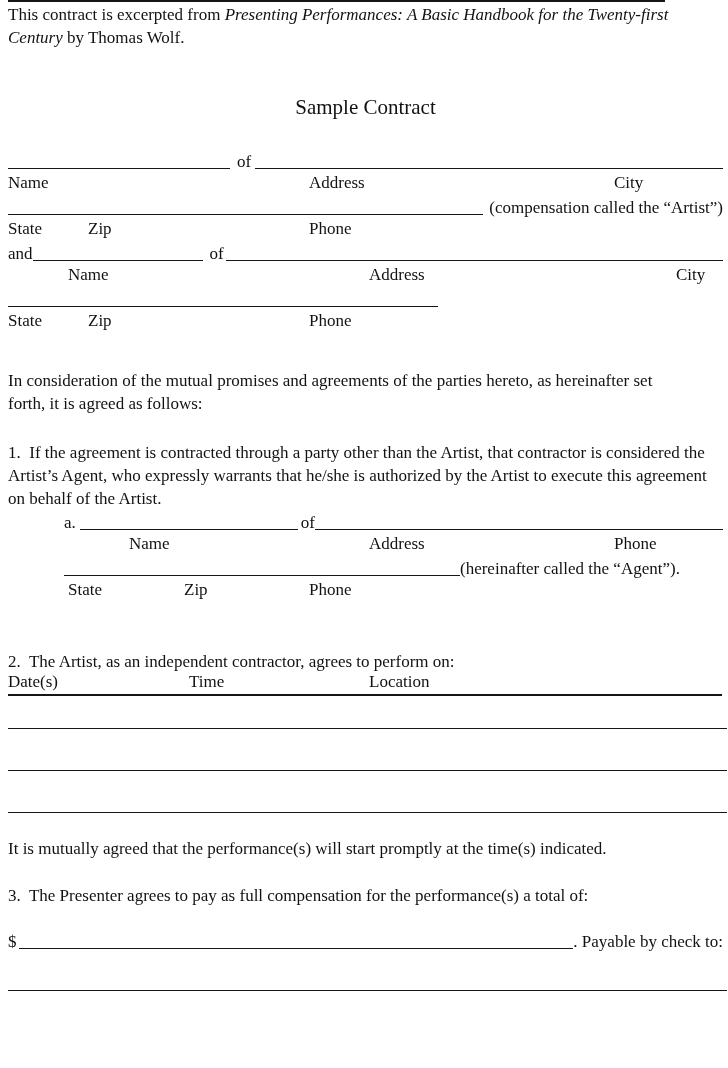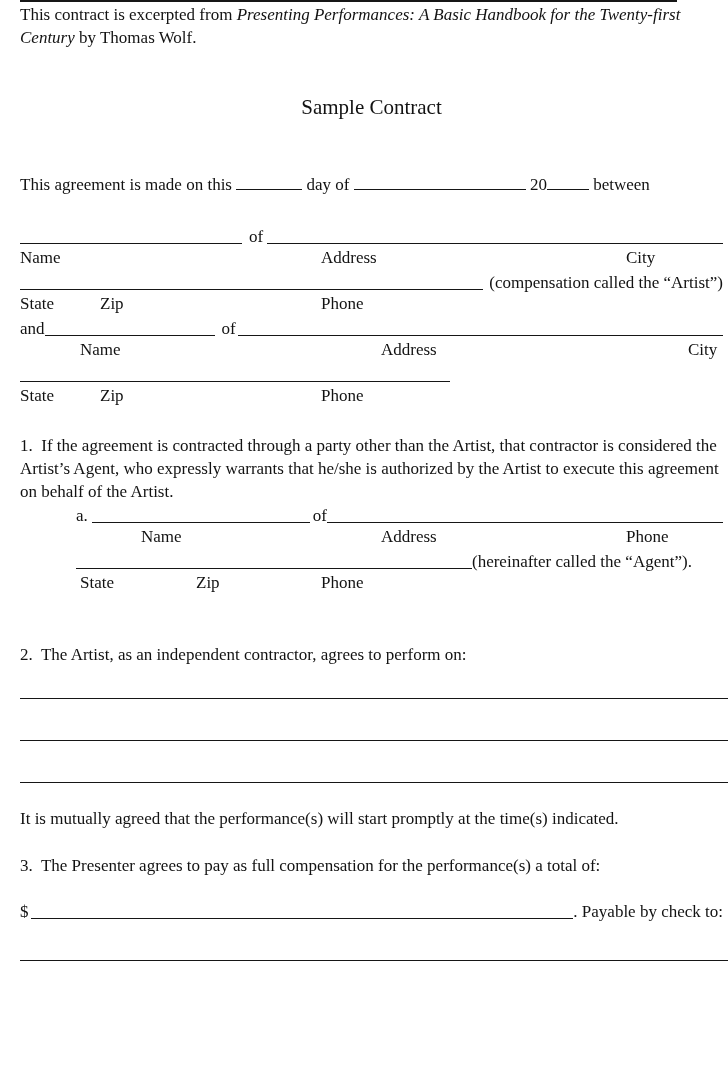--- a/index.html
+++ b/index.html
@@ -2,21 +2,21 @@
 <html><head>
 <meta charset="utf-8">
 <style>
   * { box-sizing: border-box; margin: 0; padding: 0; }
   html, body { background: #ffffff; }
   body {
     width: 728px; height: 1068px; overflow: hidden;
     font-family: "Liberation Serif", serif;
     font-size: 17px; color: #121212;
   }
-  .page { width: 728px; height: 1068px; padding: 0 5px 0 20px; position: relative; }
+  .page { width: 728px; height: 1068px; padding: 0 5px 0 8px; position: relative; }
   .top-rule { width: 657px; border-top: 2px solid #161616; }
   .intro { margin-top: 1px; line-height: 23px; max-width: 662px; }
   .intro em { font-style: italic; }
   .heading { margin-top: 45px; font-size: 21px; font-weight: normal; text-align: center; line-height: 27px; }
   .para { line-height: 23px; white-space: pre-wrap; }
   .agr { margin-top: 52px; line-height: 23px; }
   .blank { display: inline-block; border-bottom: 1px solid #161616; height: 14px; vertical-align: baseline; }
   .w66 { width: 66px; } .w172 { width: 172px; } .w42 { width: 42px; }
   .frow { display: flex; align-items: flex-end; height: 23px; white-space: pre; }
   .frow .bl { border-bottom: 1px solid #161616; height: 0; margin-bottom: 3px; }
@@ -41,21 +41,20 @@
 <body>
 
 <div class="page">
 
   <div class="top-rule"></div>
 
   <p class="intro"><span>This contract is excerpted from </span><em>Presenting Performances: A Basic Handbook for the Twenty-first Century</em><span> by Thomas Wolf.</span></p>
 
   <h1 class="heading">Sample Contract</h1>
 
-  <p class="agr"><span>This agreement is made on this</span> <span class="blank w66"></span> <span>day of</span> <span class="blank w172"></span> <span>20</span><span class="blank w42"></span> <span>between</span></p>
 
   <div class="frow mt28">
     <span class="bl" style="width:222px"></span><span style="margin:0 4px 0 7px">of</span><span class="bl fill"></span>
   </div>
   <div class="lrow">
     <span style="left:0">Name</span>
     <span style="left:301px">Address</span>
     <span style="left:606px">City</span>
   </div>
   <div class="frow">
@@ -77,20 +76,21 @@
   </div>
   <div class="frow">
     <span class="bl" style="width:430px"></span>
   </div>
   <div class="lrow">
     <span style="left:0">State</span>
     <span style="left:80px">Zip</span>
     <span style="left:301px">Phone</span>
   </div>
 
+  <p class="para consid">In consideration of the mutual promises and agreements of the parties hereto, as hereinafter set forth, it is agreed as follows:</p>
 
   <p class="para clause1">1.  If the agreement is contracted through a party other than the Artist, that contractor is considered the Artist’s Agent, who expressly warrants that he/she is authorized by the Artist to execute this agreement on behalf of the Artist.</p>
 
   <div class="frow indent">
     <span>a.</span><span class="bl" style="width:218px;margin-left:4px"></span><span style="margin-left:3px">of</span><span class="bl fill"></span>
   </div>
   <div class="lrow">
     <span style="left:121px">Name</span>
     <span style="left:361px">Address</span>
     <span style="left:606px">Phone</span>
@@ -99,20 +99,25 @@
     <span class="bl" style="width:396px"></span><span style="">(hereinafter called the “Agent”).</span>
   </div>
   <div class="lrow">
     <span style="left:60px">State</span>
     <span style="left:176px">Zip</span>
     <span style="left:301px">Phone</span>
   </div>
 
   <p class="para clause2">2.  The Artist, as an independent contractor, agrees to perform on:</p>
 
+  <div class="schedule">
+    <span style="left:0">Date(s)</span>
+    <span style="left:181px">Time</span>
+    <span style="left:361px">Location</span>
+  </div>
 
   <div class="hline h1"></div>
   <div class="hline h2"></div>
   <div class="hline h3"></div>
 
   <p class="para mutual">It is mutually agreed that the performance(s) will start promptly at the time(s) indicated.</p>
 
   <p class="para clause3">3.  The Presenter agrees to pay as full compensation for the performance(s) a total of:</p>
 
   <div class="frow pay">

